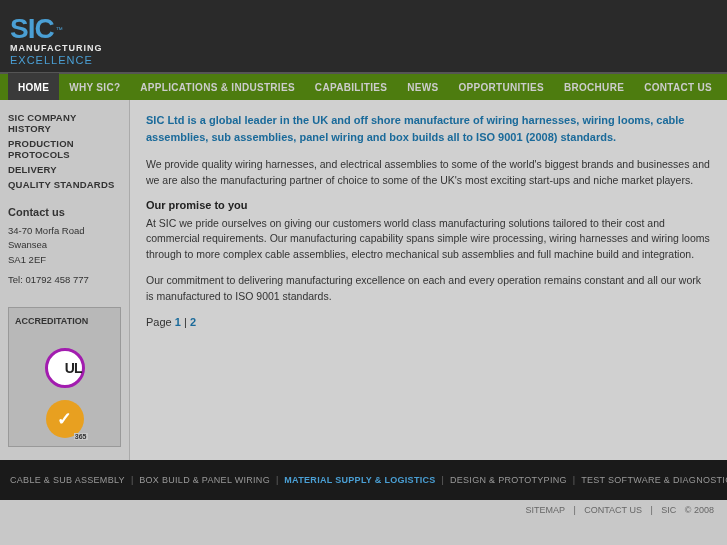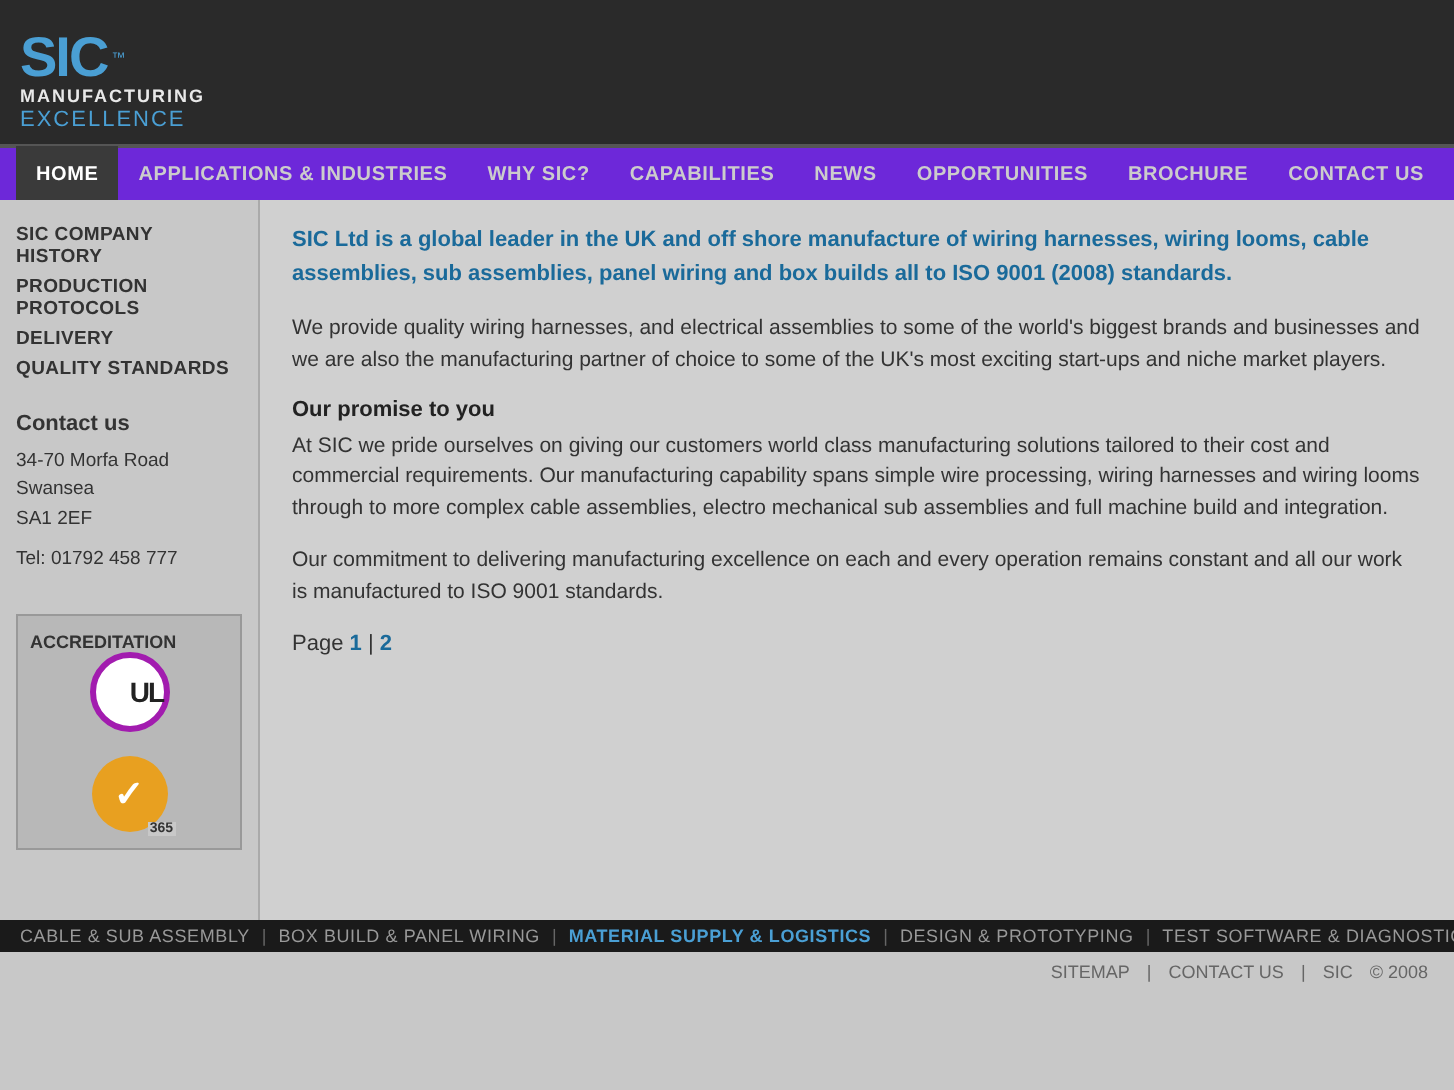--- a/index.html
+++ b/index.html
@@ -52,21 +52,21 @@
     }
     .logo-excellence {
       color: #4a9fd4;
       font-size: 11px;
       letter-spacing: 1px;
       text-transform: uppercase;
     }
 
     
     #nav {
-      background: #6d28d9;
+      background: #4d7c0f;
       border-top: 2px solid #555;
       display: flex;
       align-items: center;
       height: 28px;
       padding: 0 8px;
     }
     .nav-item {
       color: #ccc;
       font-size: 10px;
       font-weight: bold;
@@ -136,21 +136,21 @@
       background: #b8b8b8;
       border: 1px solid #999;
       padding: 8px 6px;
       text-align: center;
     }
     .accreditation-title {
       font-size: 9px;
       font-weight: bold;
       color: #333;
       text-transform: uppercase;
-      margin-bottom: 0;
+      margin-bottom: 22px;
       text-align: left;
     }
 
     
     .ul-logo {
       width: 40px;
       height: 40px;
       border: 3px solid #a21caf;
       border-radius: 50%;
       display: flex;
@@ -235,21 +235,21 @@
       cursor: pointer;
     }
 
     
     #footer-nav {
       background: #1a1a1a;
       padding: 5px 10px;
       display: flex;
       align-items: center;
       gap: 0;
-      height: 16px;
+      height: 40px;
     }
     .footer-nav-item {
       color: #999;
       font-size: 9px;
       text-transform: uppercase;
       letter-spacing: 0.3px;
       white-space: nowrap;
     }
     .footer-nav-sep {
       color: #666;
@@ -289,22 +289,22 @@
       <span class="logo-sic-text">SIC</span>
       <span class="logo-tm">™</span>
     </div>
     <div class="logo-manufacturing">MANUFACTURING</div>
     <div class="logo-excellence">EXCELLENCE</div>
   </div>
 </div>
 
 <div id="nav">
   <div class="nav-item active">HOME</div>
+  <div class="nav-item">WHY SIC?</div>
   <div class="nav-item">APPLICATIONS &amp; INDUSTRIES</div>
-  <div class="nav-item">WHY SIC?</div>
   <div class="nav-item">CAPABILITIES</div>
   <div class="nav-item">NEWS</div>
   <div class="nav-item">OPPORTUNITIES</div>
   <div class="nav-item">BROCHURE</div>
   <div class="nav-item">CONTACT US</div>
 </div>
 
 <div id="main">
 
   <div id="sidebar">

